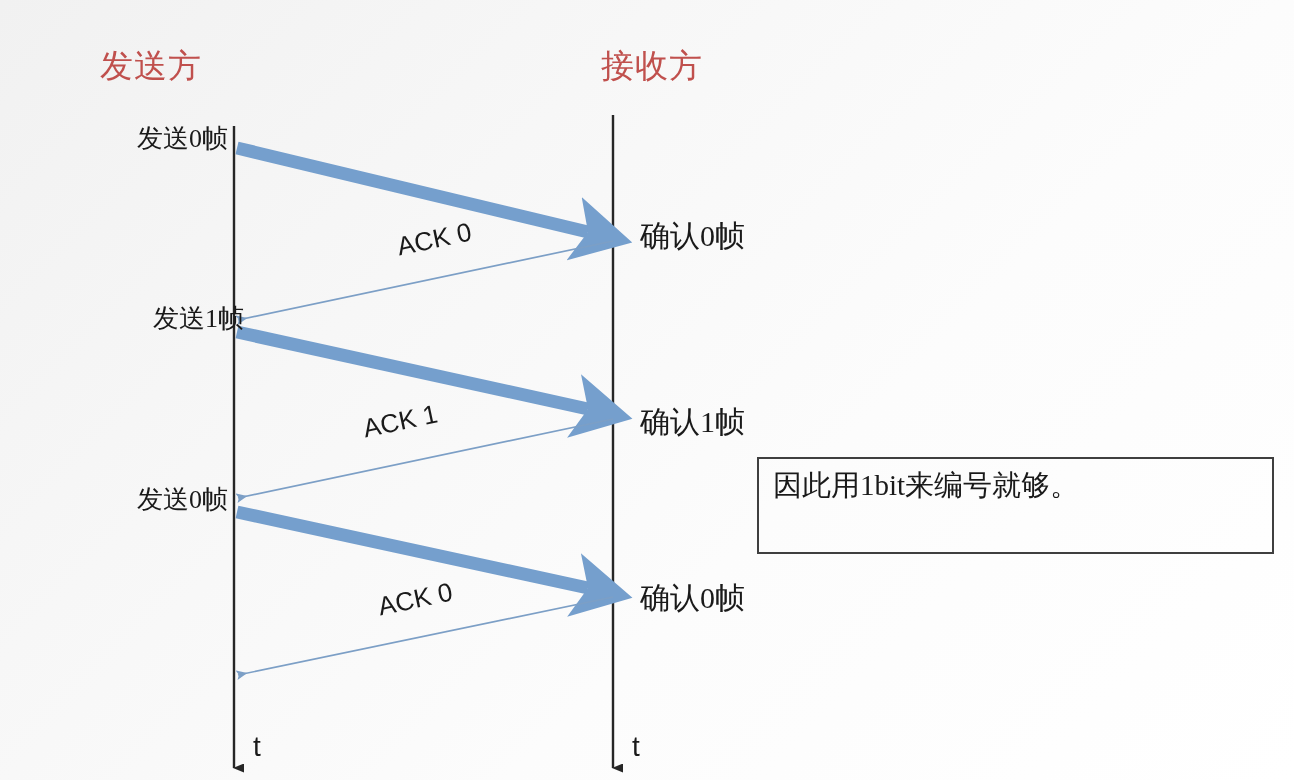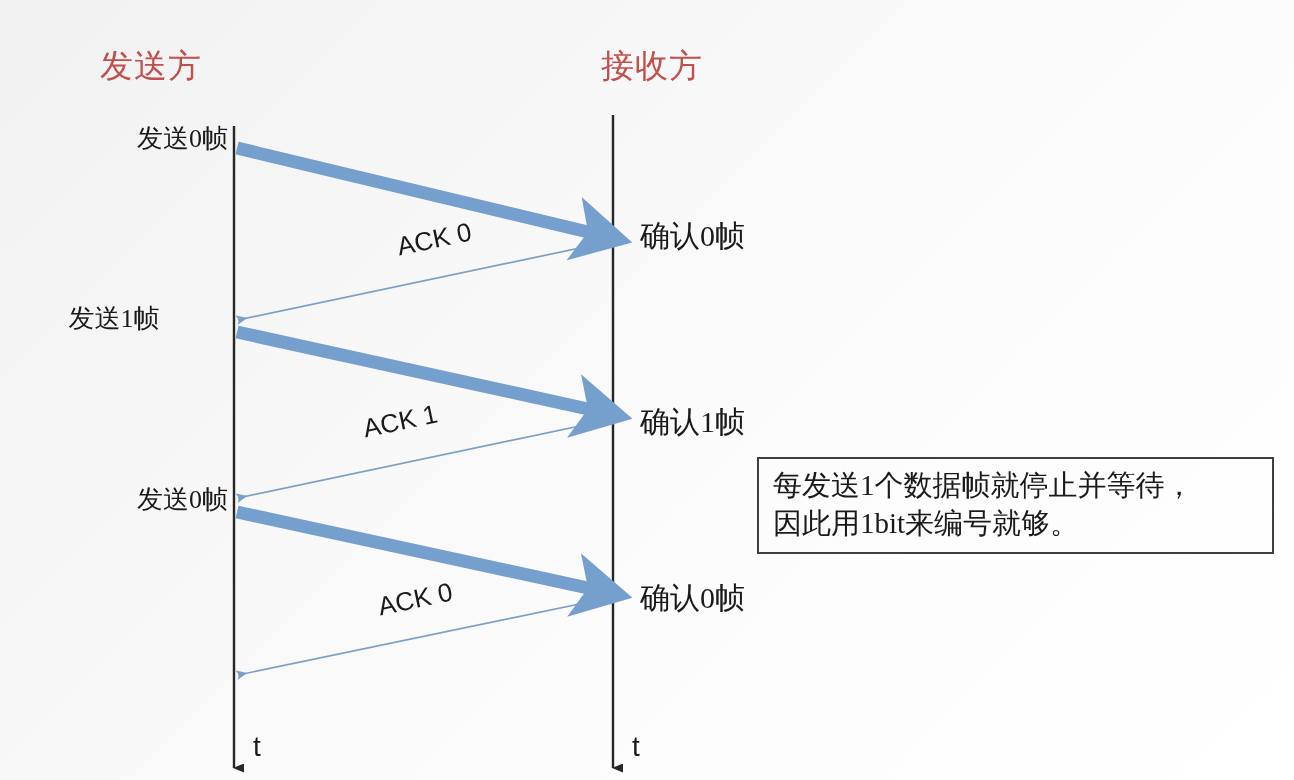--- a/index.html
+++ b/index.html
@@ -102,38 +102,37 @@
     <line x1="613" y1="419" x2="238" y2="498" stroke="#7c9fc6" stroke-width="1.7" marker-end="url(#thinHead)"></line>
     <line x1="613" y1="597" x2="238" y2="675" stroke="#7c9fc6" stroke-width="1.7" marker-end="url(#thinHead)"></line>
   </svg>
 
   <div class="lbl party-label" style="left:100px; top:50px;">发送方</div>
 
   <div class="lbl party-label" style="left:601px; top:50px;">接收方</div>
 
   <div class="lbl frame-label" style="left:0px; width:228px; top:126px;">发送0帧</div>
 
-  <div class="lbl frame-label" style="left:0px; width:228px; top:306px;text-align:center;">发送1帧</div>
+  <div class="lbl frame-label" style="left:16px; width:228px; top:306px;">发送1帧</div>
 
   <div class="lbl frame-label" style="left:0px; width:228px; top:487px;">发送0帧</div>
 
   <div class="lbl ack-recv-label" style="left:629px; top:221px;">确认0帧</div>
 
   <div class="lbl ack-recv-label" style="left:629px; top:407px;">确认1帧</div>
 
   <div class="lbl ack-recv-label" style="left:629px; top:583px;">确认0帧</div>
 
   <div class="ack-label" style="left:404px; top:262px; transform: rotate(-11.9deg) translateY(-100%);">ACK 0</div>
 
   <div class="ack-label" style="left:370px; top:444px; transform: rotate(-11.9deg) translateY(-100%);">ACK 1</div>
 
   <div class="ack-label" style="left:385px; top:622px; transform: rotate(-11.9deg) translateY(-100%);">ACK 0</div>
 
   <div class="lbl t-label" style="left:253px; top:733px;">t</div>
 
   <div class="lbl t-label" style="left:632px; top:733px;">t</div>
 
   <div class="note-box" style="left:757px; top:457px; width:517px; height:97px;">
-    <div class="note-line">每发送1个数据帧就停止并等待，</div>
     <div class="note-line">因此用1bit来编号就够。</div>
   </div>
 
 </div>
 
 </body></html>

